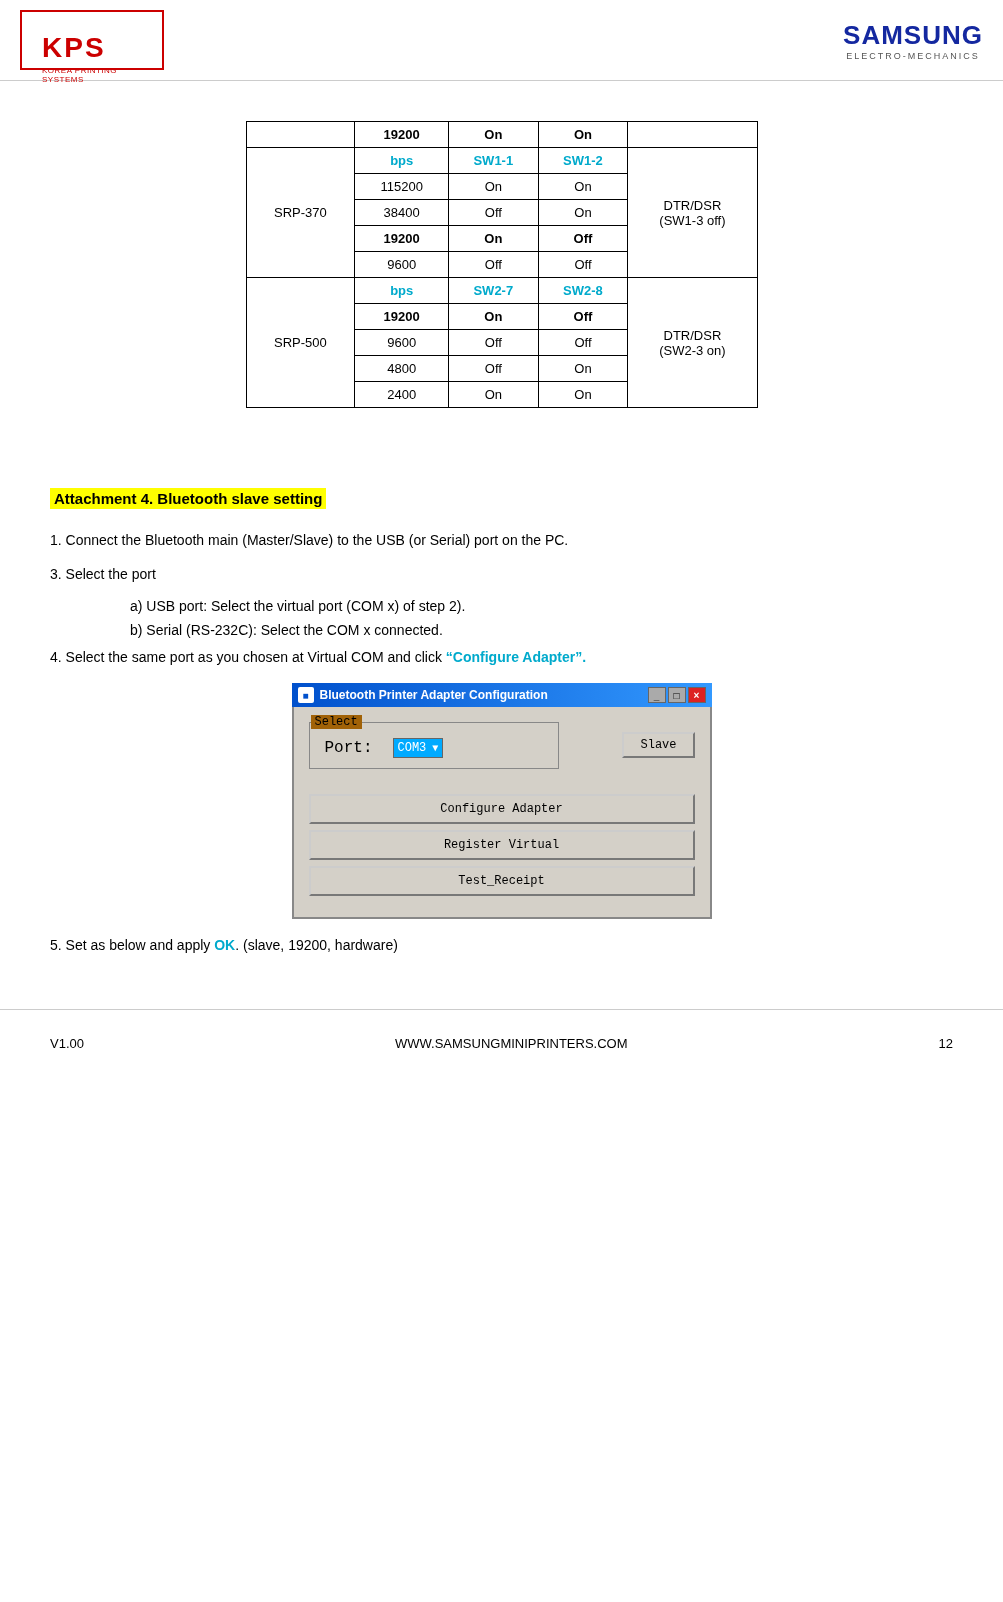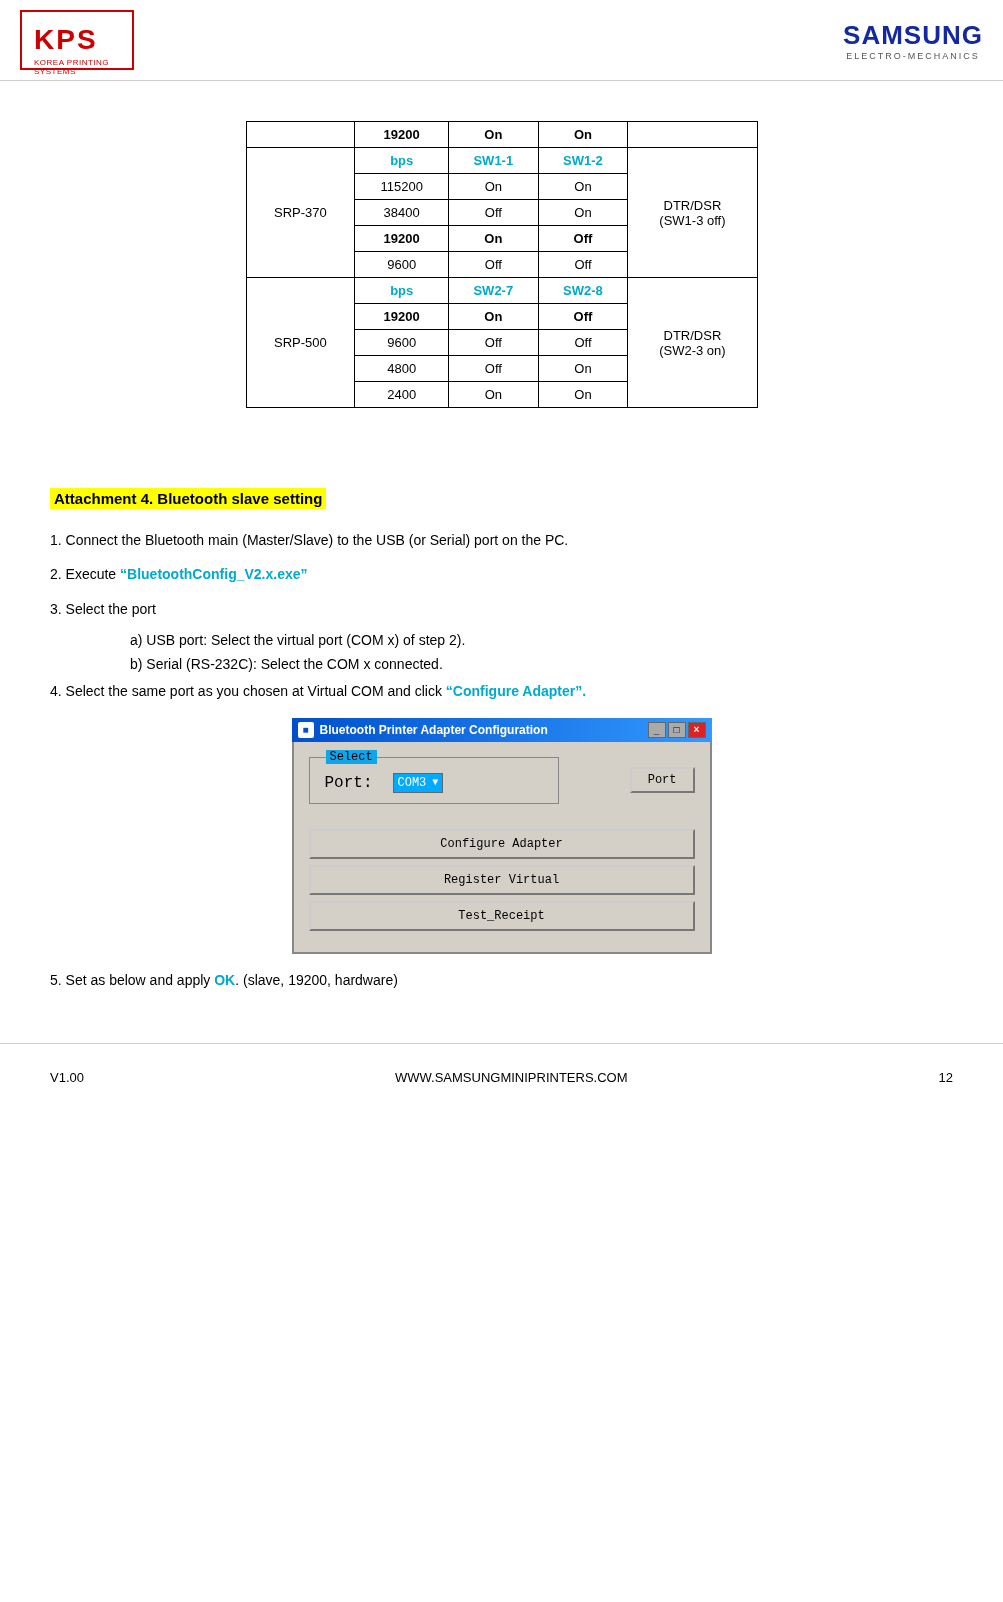--- a/index.html
+++ b/index.html
@@ -19,27 +19,27 @@
       padding: 10px 20px;
       border-bottom: 1px solid #ccc;
     }
 
     .kps-logo {
       display: flex;
       align-items: center;
     }
 
     .kps-logo-box {
-      width: 114px;
+      width: 144px;
       height: 60px;
       display: flex;
       flex-direction: column;
       align-items: flex-start;
       border: 2px solid #c00;
-      padding: 12px;
+      padding: 20px;
     }
 
     .kps-logo-kps {
       font-size: 28px;
       font-weight: bold;
       color: #c00;
       letter-spacing: 2px;
     }
 
     .kps-logo-full {
@@ -196,22 +196,22 @@
       border: 1px solid #888;
       padding: 10px 15px 10px;
       margin-bottom: 10px;
       position: relative;
       background: #d4d0c8;
     }
 
     .dialog-group-label {
       position: absolute;
       top: -8px;
-      left: 16px;
-      background: #0ea5e9;
+      left: 1px;
+      background: #a16207;
       padding: 0 4px;
       font-size: 12px;
       font-family: 'Courier New', monospace;
     }
 
     .dialog-port-row {
       display: flex;
       align-items: center;
       margin-top: 5px;
     }
@@ -360,23 +360,20 @@
   <div class="section-gap"></div>
 
   <div>
     <span class="attachment-title">Attachment 4. Bluetooth slave setting</span>
   </div>
 
   <div class="step-text">
     <span>1. Connect the Bluetooth main (Master/Slave) to the USB (or Serial) port on the PC.</span>
   </div>
 
-  <div class="step-text">
-    <span>2. Execute </span><span class="cyan-bold">“BluetoothConfig_V2.x.exe”</span>
-  </div>
 
   <div class="step-text">
     <span>3. Select the port</span>
   </div>
 
   <div class="indented">
     <span>a) USB port: Select the virtual port (COM x) of step 2).</span>
   </div>
 
   <div class="indented">
@@ -405,21 +402,21 @@
           <span class="dialog-group-label">Select</span>
           <div class="dialog-port-row">
             <span class="dialog-port-label">Port:</span>
             <div class="dialog-select">
               <span>COM3</span>
               <span class="dialog-select-arrow">▼</span>
             </div>
           </div>
         </div>
         <div style="display:flex; align-items:flex-start; padding-top:10px;">
-          <button class="dialog-quit-btn">Port</button>
+          <button class="dialog-quit-btn">Slave</button>
         </div>
       </div>
       <button class="dialog-big-btn">Configure Adapter</button>
       <button class="dialog-big-btn">Register Virtual</button>
       <button class="dialog-big-btn">Test_Receipt</button>
     </div>
   </div>
 
   <div class="step-text">
     <span>5. Set as below and apply </span><span class="cyan-bold">OK</span><span>. (slave, 19200, hardware)</span>

